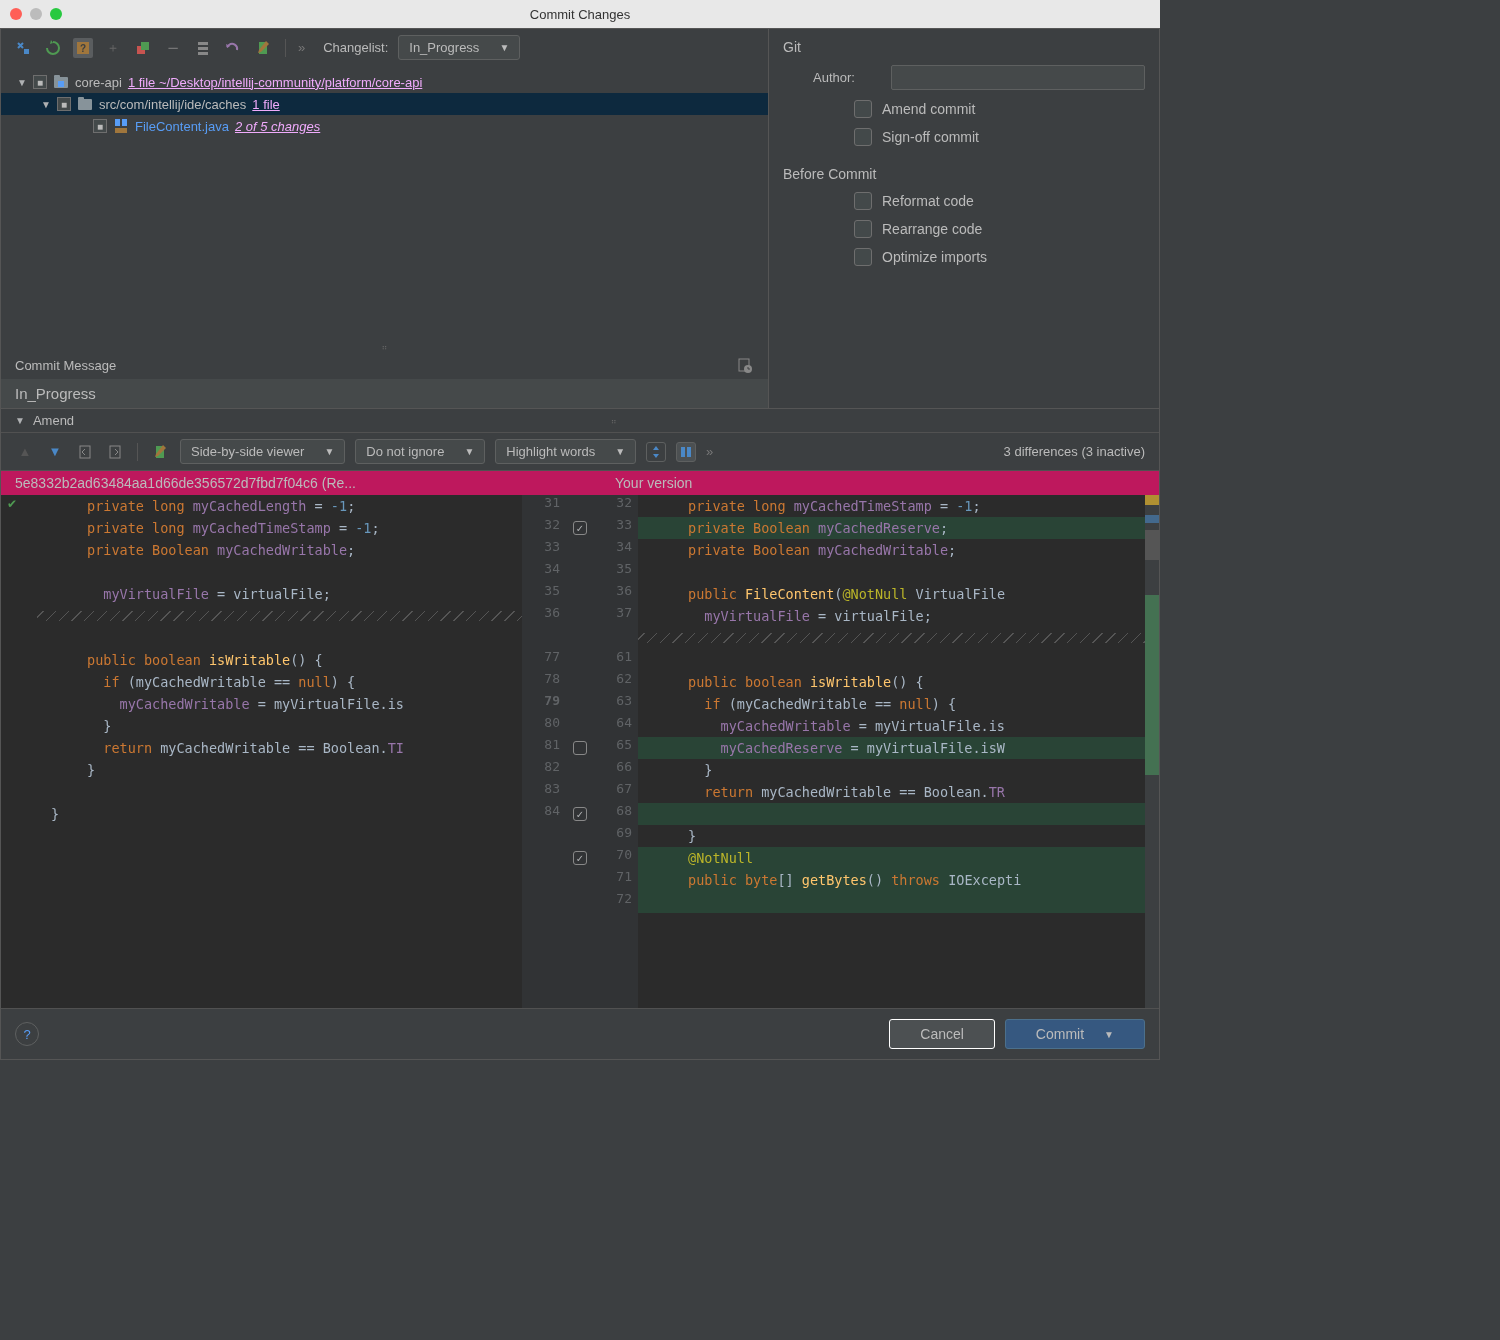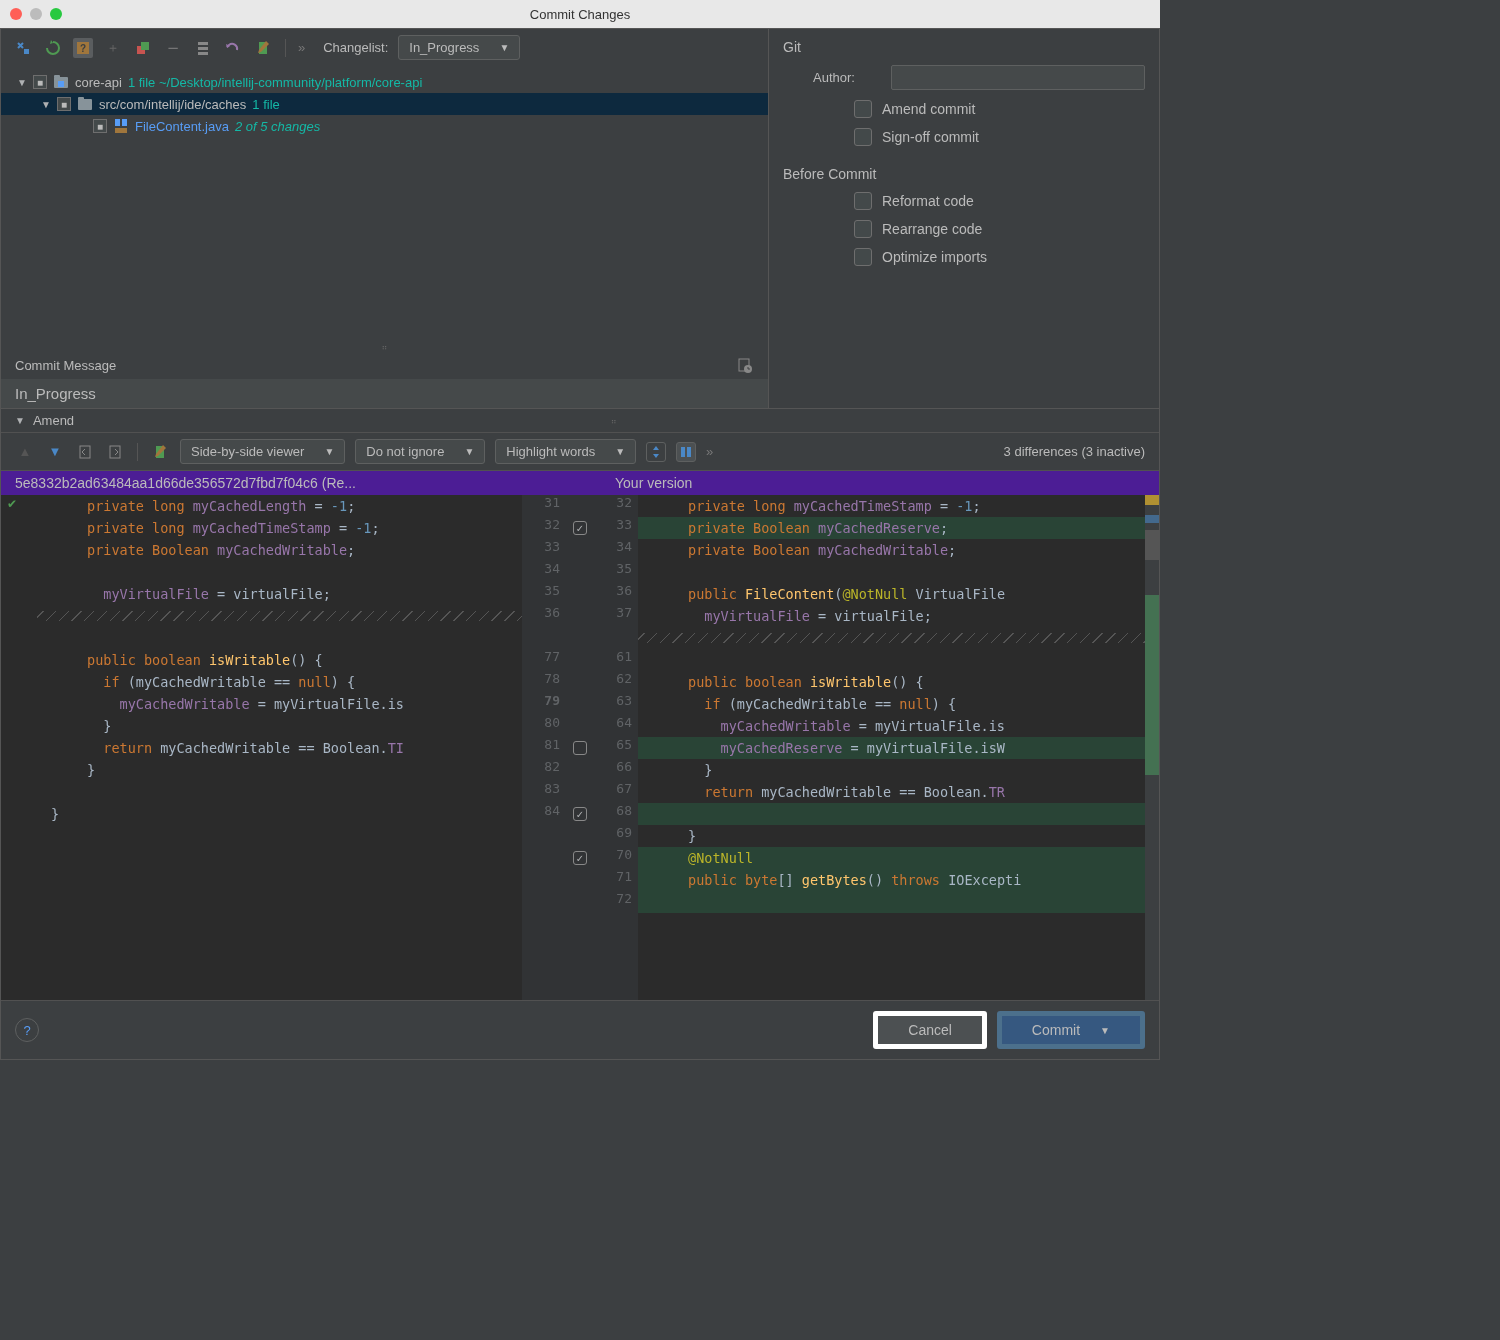--- a/index.html
+++ b/index.html
@@ -85,21 +85,21 @@
   width: 14px; height: 14px;
   border: 1px solid #6e6e6e;
   background: #43494a;
   display: inline-flex; align-items: center; justify-content: center;
   font-size: 10px; color: #bbbbbb;
 }
 .folder-icon { color: #87939a; }
 .module-icon { color: #4a88c7; }
 .file-icon { color: #4a88c7; }
 .tree-name { color: #bbbbbb; }
-.tree-meta { color: #14b8a6; }
+.tree-meta { color: #f0abfc; text-decoration: underline; }
 .file-link { color: #589df6; }
 .status-bar {
   padding: 6px 14px;
   text-align: right;
   color: #589df6;
   border-top: 1px solid #515151;
 }
 .dot-handle {
   height: 8px;
   text-align: center;
@@ -152,21 +152,21 @@
 }
 .diff-body {
   flex: 1;
   display: flex;
   background: #2b2b2b;
   overflow: hidden;
   position: relative;
 }
 .diff-col-titles {
   display: flex;
-  background: #4c1d95;
+  background: #be185d;
   padding: 4px 14px;
 }
 .diff-col-title { flex: 1; color: #bbbbbb; font-size: 14px; }
 .code-pane { flex: 1; position: relative; overflow: hidden; }
 .gutter {
   position: absolute;
   right: 0;
   top: 0;
   bottom: 0;
   width: 44px;
@@ -222,21 +222,21 @@
   width: 24px; height: 24px;
   border: 1px solid #5e6060; border-radius: 50%;
   display: flex; align-items: center; justify-content: center;
   color: #589df6;
   cursor: pointer;
 }
 .btn-group { display: flex; gap: 10px; }
 .btn {
   padding: 6px 30px;
   background: #4c5052;
-  border: 5px solid #ffffff;
+  border: 1px solid #ffffff;
   color: #bbbbbb;
   border-radius: 3px;
   cursor: pointer;
   font-size: 14px;
 }
 .btn.primary {
   background: #365880;
   border-color: #4c708c;
   color: #bbbbbb;
   display: flex; align-items: center; gap: 20px;

